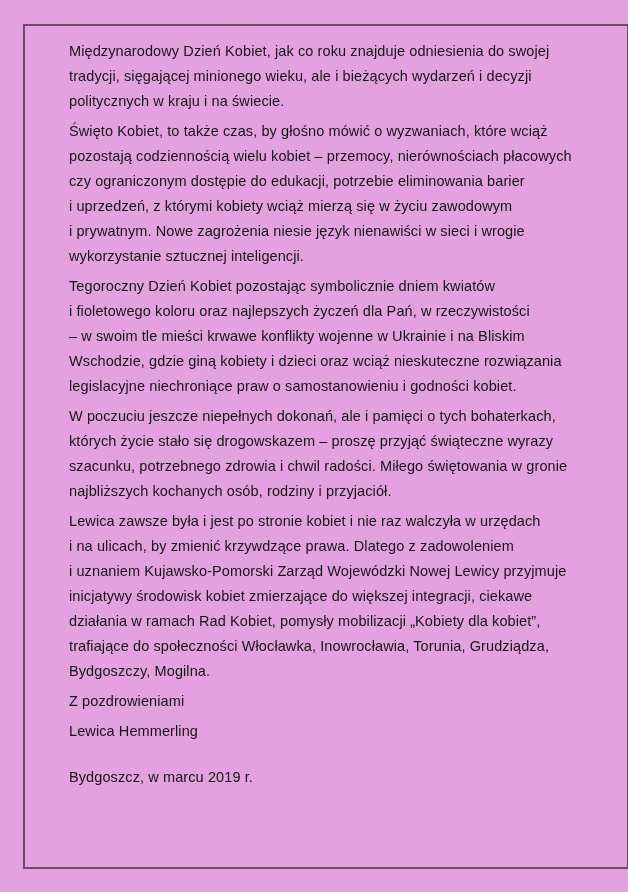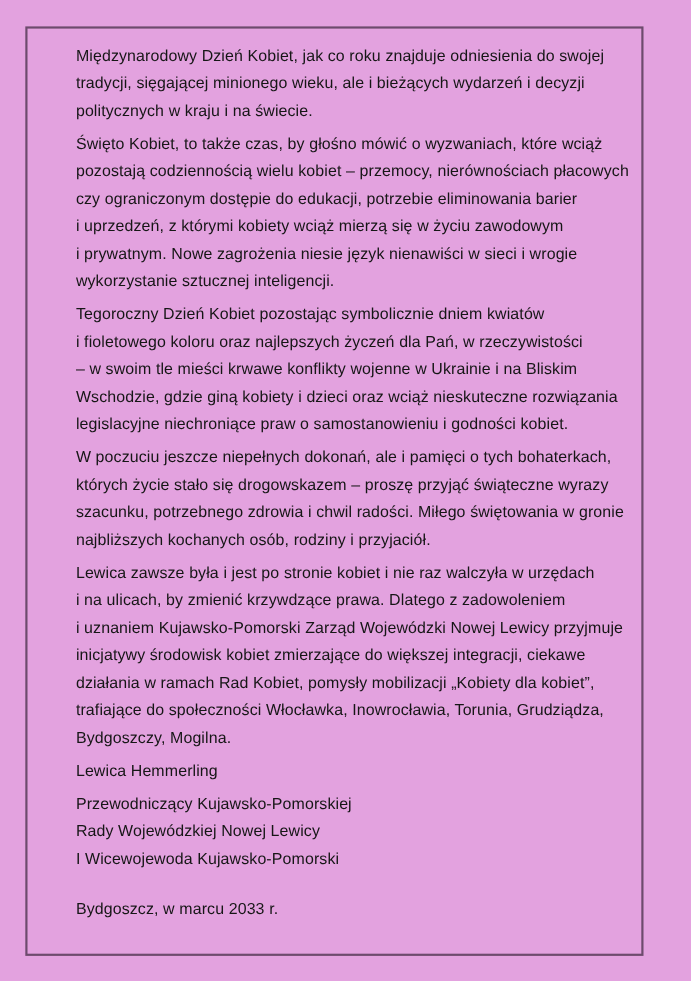--- a/index.html
+++ b/index.html
@@ -17,21 +17,21 @@
     background: var(--background);
     font-family: "Liberation Sans", sans-serif;
     color: var(--text);
     position: relative;
     overflow: hidden;
   }
   .frame {
     position: absolute;
     left: 23px;
     top: 24px;
-    width: 562px;
+    width: 606px;
     height: 845px;
     box-sizing: border-box;
     border: 2px solid var(--border);
     padding: 13px 8px 0 44px;
     overflow: hidden;
   }
   .frame p {
     margin: 0 0 5px 0;
     font-size: 14.5px;
     line-height: 25px;
@@ -65,19 +65,17 @@
 których życie stało się drogowskazem – proszę przyjąć świąteczne wyrazy
 szacunku, potrzebnego zdrowia i chwil radości. Miłego świętowania w gronie
 najbliższych kochanych osób, rodziny i przyjaciół.</p>
     <p>Lewica zawsze była i jest po stronie kobiet i nie raz walczyła w urzędach
 i na ulicach, by zmienić krzywdzące prawa. Dlatego z zadowoleniem
 i uznaniem Kujawsko-Pomorski Zarząd Wojewódzki Nowej Lewicy przyjmuje
 inicjatywy środowisk kobiet zmierzające do większej integracji, ciekawe
 działania w ramach Rad Kobiet, pomysły mobilizacji „Kobiety dla kobiet”,
 trafiające do społeczności Włocławka, Inowrocławia, Torunia, Grudziądza,
 Bydgoszczy, Mogilna.</p>
+    <p>Z pozdrowieniami</p>
     <p>Lewica Hemmerling</p>
-    <p>Przewodniczący Kujawsko-Pomorskiej
-Rady Wojewódzkiej Nowej Lewicy
-I Wicewojewoda Kujawsko-Pomorski</p>
-    <p class="dateline">Bydgoszcz, w marcu 2033 r.</p>
+    <p class="dateline">Bydgoszcz, w marcu 2019 r.</p>
   </div>
 </div>
 
 </body></html>

